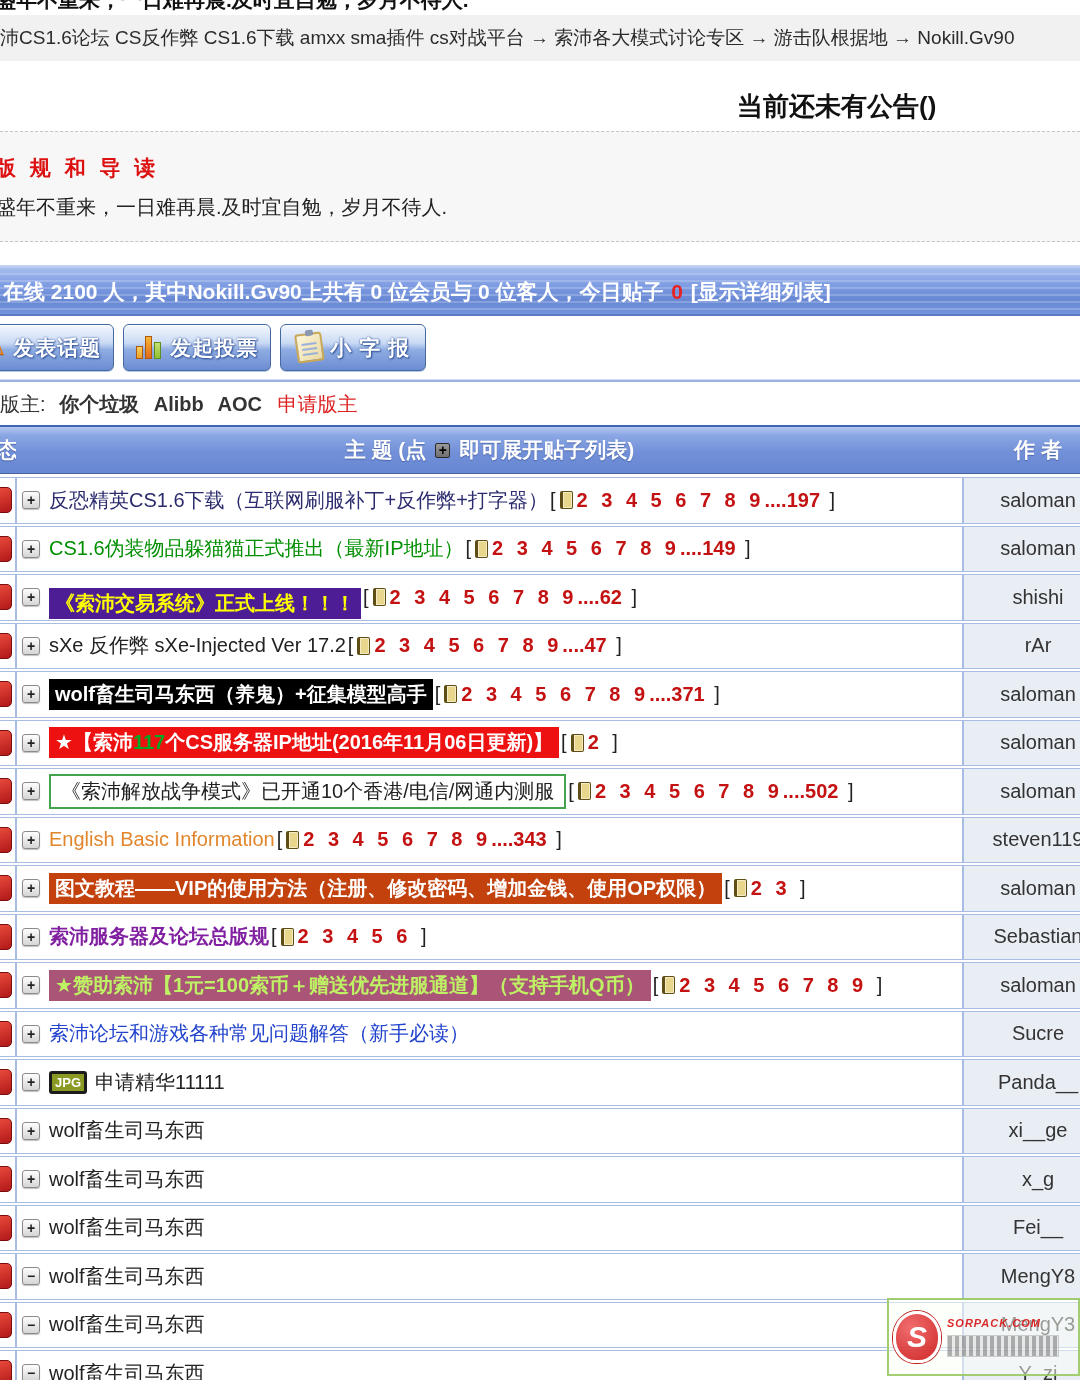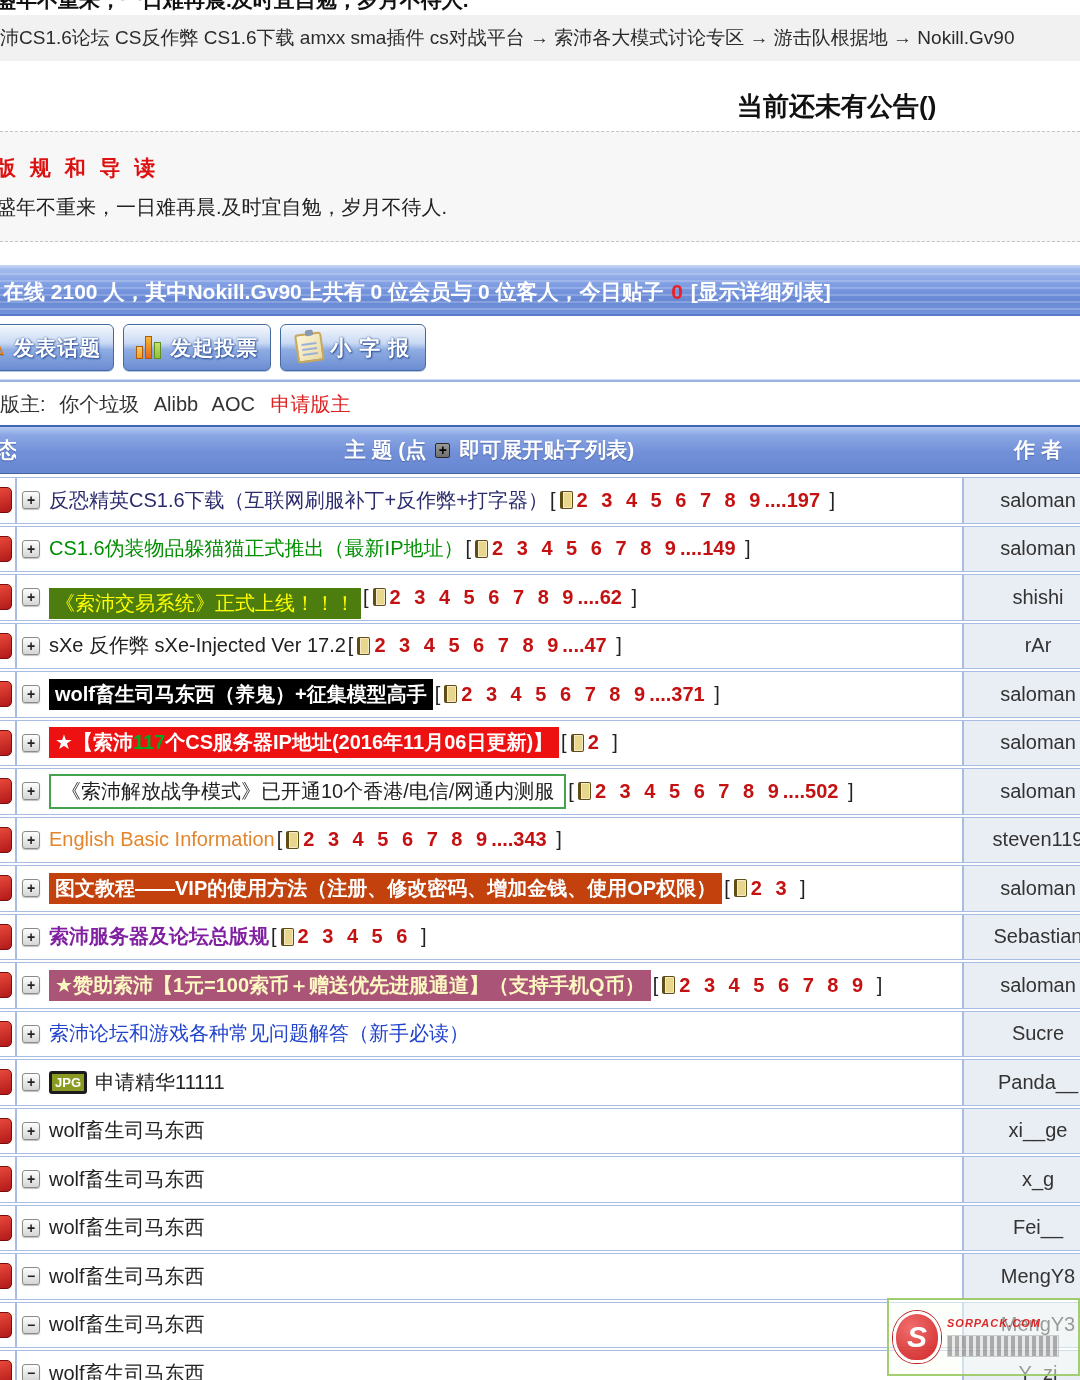--- a/index.html
+++ b/index.html
@@ -58,21 +58,21 @@
   .clipboard-icon i { position:absolute; left:4px; right:4px; height:2px; background:#9ab0d8; }
   .clipboard-icon i:nth-child(1){ top:8px; } .clipboard-icon i:nth-child(2){ top:13px; }
   .clipboard-icon i:nth-child(3){ top:18px; }
   .clipboard-icon i:nth-child(4){ top:-5px; left:9px; right:auto; width:8px; height:6px;
     background:#8a98b0; border-radius:2px; }
 
   .hr-blue { margin-top:7px; height:3px; background:#9db4e2; border-top:1px solid #cfdcf4; }
 
   
   .mod-line { margin-top:9px; height:28px; font-size:20px; color:#333; padding-left:0px; }
-  .mod-line .mods { color:#333; word-spacing:9px; margin-left:8px; }
+  .mod-line .mods { color:#333; word-spacing:9px; margin-left:8px;font-weight:bold; }
   .mod-line .apply { color:#dd2222; margin-left:10px; }
 
   
   .shift { margin-left:-30px; width:1213px; }
   .hrow { display:flex; height:49px; margin-top:6px; margin-bottom:3px;
     background:linear-gradient(180deg,#b4c8f0 0%,#8aa6e4 18%,#7290d8 55%,#6787d2 100%);
     border-top:2px solid #4166b0; border-bottom:1px solid #44639f;
     color:#fff; font-weight:bold; font-size:21px; text-shadow:0 1px 1px rgba(30,50,110,.45); }
   .hcell-status { width:46px; line-height:45px; text-align:center; overflow:hidden; white-space:nowrap; }
   .hcell-subject { flex:1; display:flex; align-items:center; justify-content:center; white-space:nowrap; }
@@ -228,21 +228,21 @@
     </div>
   </div>
 
   <div class="trow">
     <div class="cell c-status">
       <span class="folder-icon"></span>
     </div>
     <div class="cell c-subject">
       <button class="expand">+</button>
 
-      <a class="title" style="color: rgb(255, 255, 0); font-weight: normal; background: #4d7c0f; padding: 3px 6px; margin-top: 12px;">《索沛交易系统》正式上线！！！</a>
+      <a class="title" style="color: rgb(255, 255, 0); font-weight: bold; background: #4c1d95; padding: 3px 6px; margin-top: 12px;">《索沛交易系统》正式上线！！！</a>
       <span class="pages">
         <span class="br">[</span>
             <i class="page-icon"></i>
             <b class="nums">2 3 4 5 6 7 8 9</b>
             <b class="tail">....62</b>
             <span class="br">&nbsp;]</span>
       </span>
     </div>
     <div class="cell c-author">
       <a class="author">shishi</a>
@@ -396,21 +396,21 @@
     </div>
   </div>
 
   <div class="trow">
     <div class="cell c-status">
       <span class="folder-icon"></span>
     </div>
     <div class="cell c-subject">
       <button class="expand">+</button>
 
-      <a class="title" style="color: #fef9c3; font-weight: bold; background: rgb(170, 85, 120); padding: 3px 6px;">★赞助索沛【1元=100索币＋赠送优先进服通道】（支持手机Q币）</a>
+      <a class="title" style="color: #bef264; font-weight: bold; background: rgb(170, 85, 120); padding: 3px 6px;">★赞助索沛【1元=100索币＋赠送优先进服通道】（支持手机Q币）</a>
       <span class="pages">
         <span class="br">[</span>
             <i class="page-icon"></i>
             <b class="nums">2 3 4 5 6 7 8 9</b>
             <b class="tail"></b>
             <span class="br">&nbsp;]</span>
       </span>
     </div>
     <div class="cell c-author">
       <a class="author">saloman</a>

